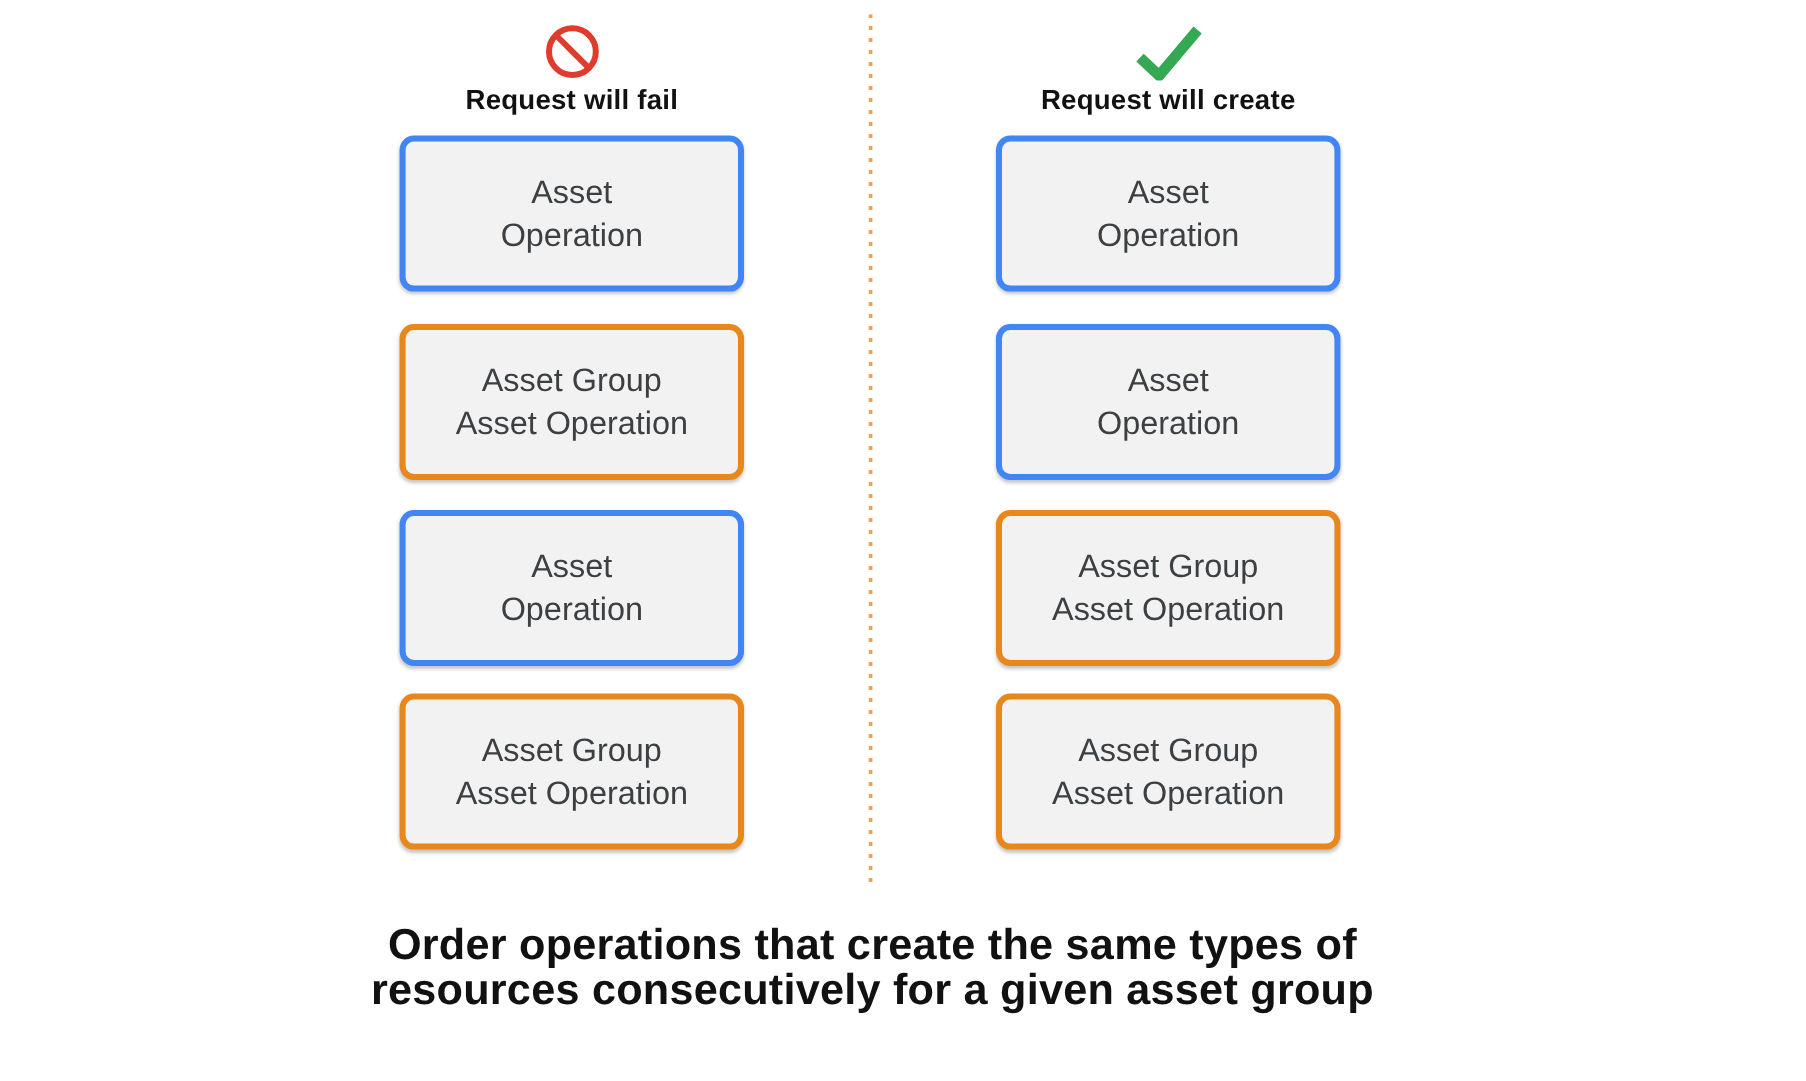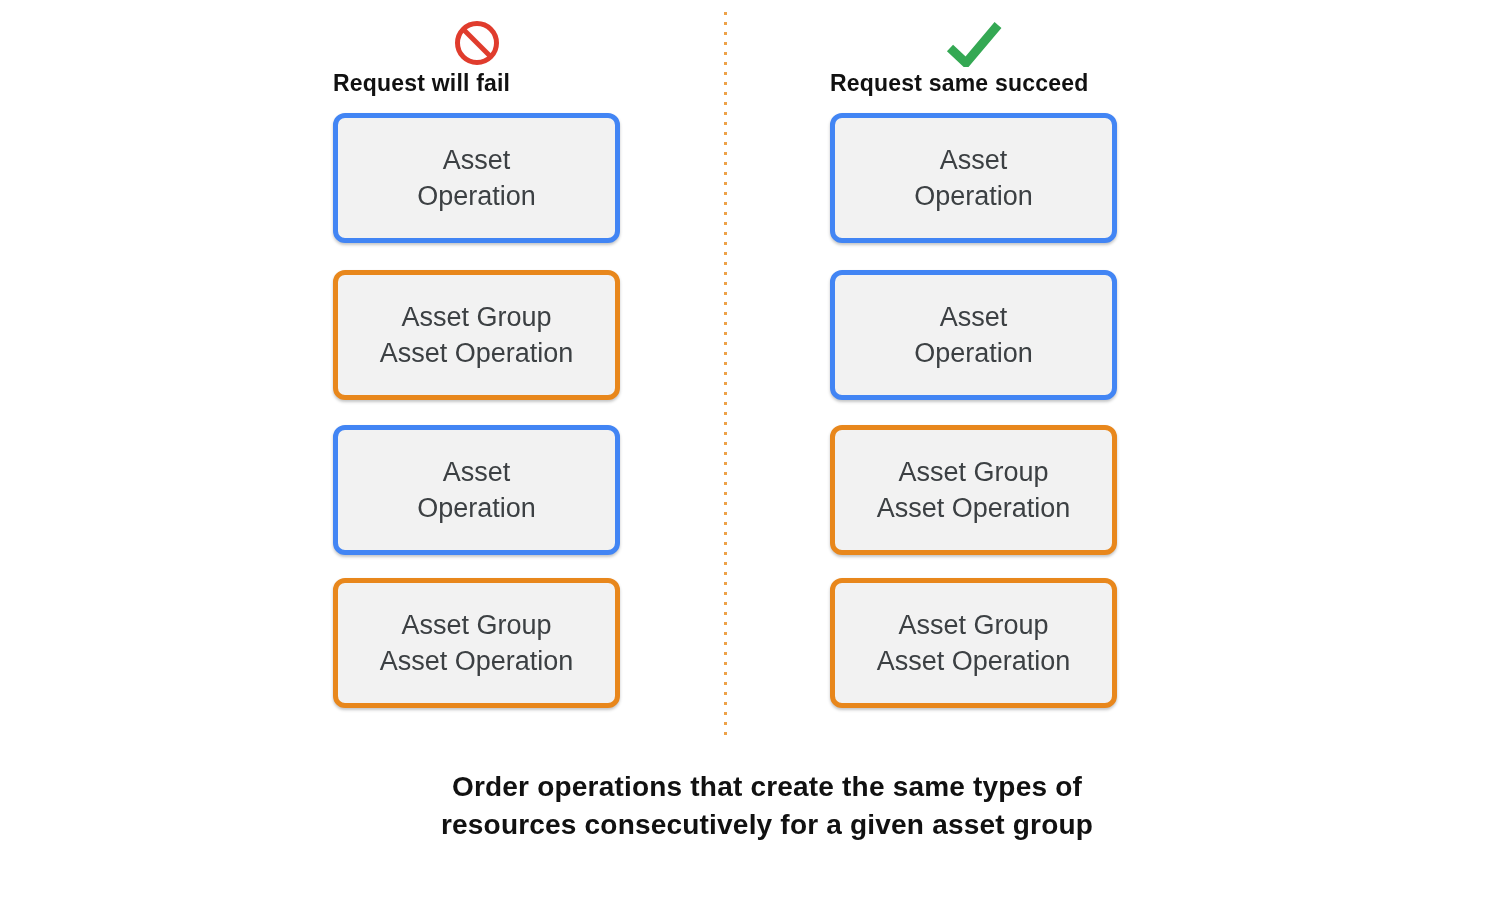--- a/index.html
+++ b/index.html
@@ -30,21 +30,21 @@
 
   .prohibition-icon circle,
   .prohibition-icon line { stroke: var(--red-icon); }
   .checkmark-icon path   { stroke: var(--green-icon); }
 
   .col-title {
     position: absolute;
     top: 70px;
     left: 0;
     width: 100%;
-    text-align: left;
+    text-align: center;
     font-size: 23px;
     font-weight: bold;
     color: var(--heading-text);
     letter-spacing: 0.2px;
   }
 
   .box {
     position: absolute;
     left: 0;
     width: 100%;
@@ -83,27 +83,26 @@
       transparent 3px, transparent 10px
     );
   }
 
   .caption {
     position: absolute;
     top: 768px;
     left: 0;
     width: 1454px;
     text-align: center;
-    font-size: 28px;
+    font-size: 36px;
     line-height: 38px;
     font-weight: bold;
     color: var(--caption-text);
     white-space: pre-line;
     letter-spacing: 0.2px;
-    margin-left: 40px;
   }
 </style>
 </head>
 <body>
 
 <div class="canvas">
 
   <div class="column col-fail">
     <div class="icon-wrap">
       <svg class="prohibition-icon" width="46" height="46" viewBox="0 0 46 46">
@@ -124,21 +123,21 @@
   </div>
 
   <div class="divider"></div>
 
   <div class="column col-succeed">
     <div class="icon-wrap">
       <svg class="checkmark-icon" width="58" height="46" viewBox="0 0 58 46">
         <path d="M5 27 L21 42 L53 4" fill="none" stroke-width="9" stroke-linecap="butt" stroke-linejoin="miter"></path>
       </svg>
     </div>
-    <div class="col-title">Request same succeed</div>
+    <div class="col-title">Request will create</div>
 
     <div class="box blue b1">Asset
 Operation</div>
     <div class="box blue b2">Asset
 Operation</div>
     <div class="box orange b3">Asset Group
 Asset Operation</div>
     <div class="box orange b4">Asset Group
 Asset Operation</div>
   </div>

